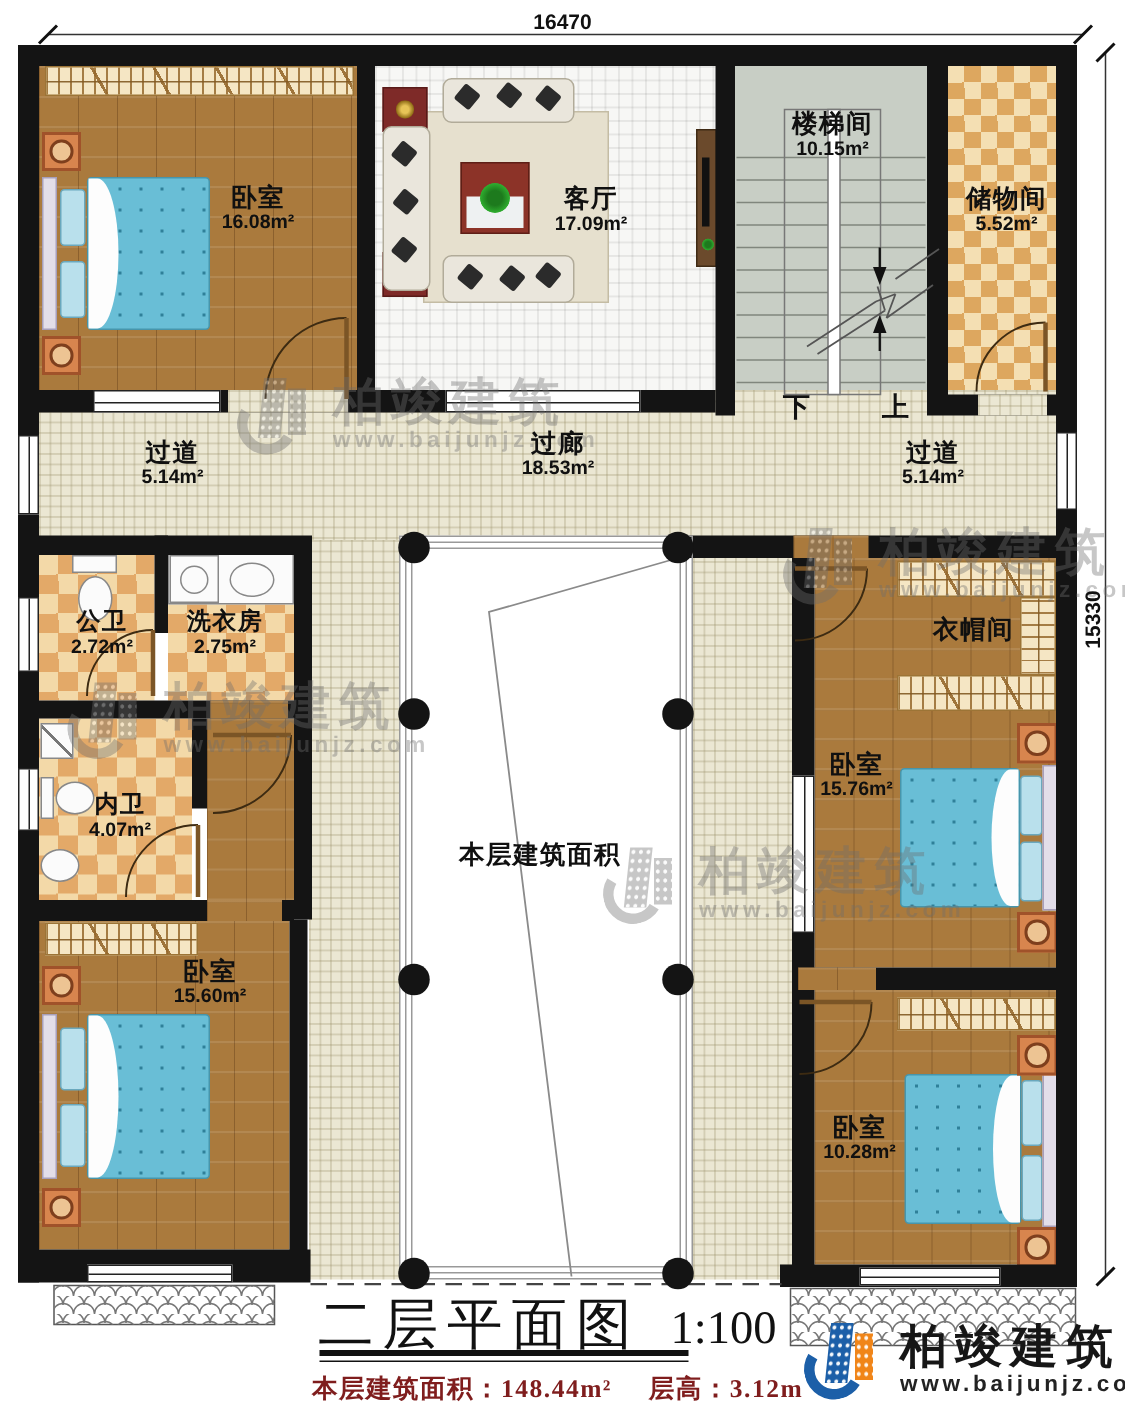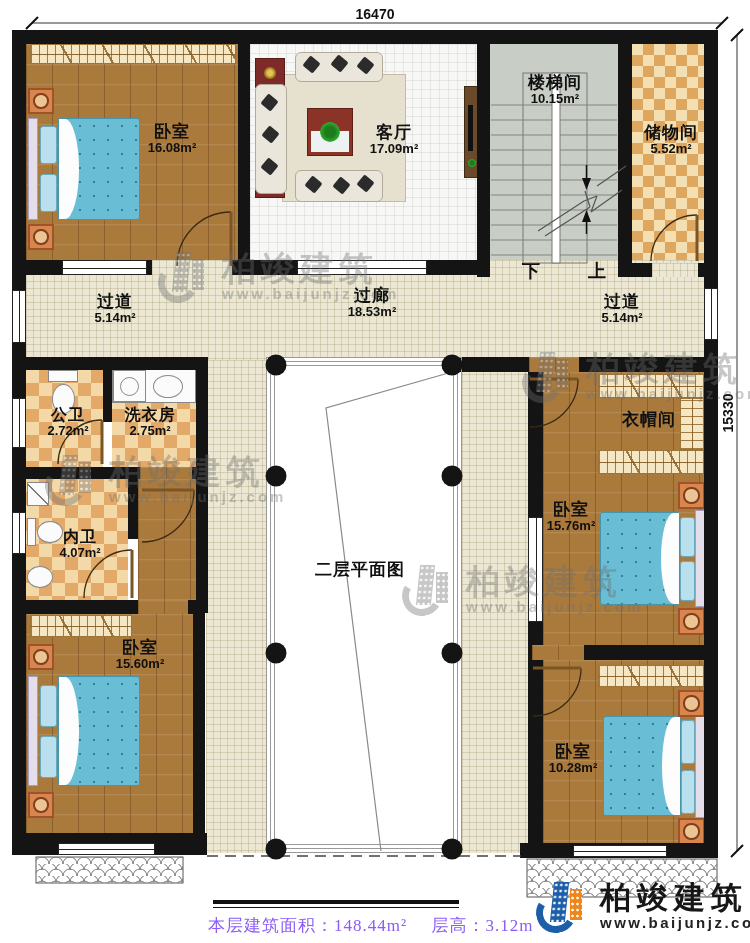--- a/index.html
+++ b/index.html
@@ -74,21 +74,21 @@
       background-image:radial-gradient(rgba(255,255,255,.95) 1px,transparent 1.4px);background-size:5px 6px;}
   .logo{position:absolute;display:flex;align-items:center;gap:10px;z-index:7;color:#1c5fa8;}
   .logo .b1{background-color:#1c5fa8;}
   .logo .b2{background-color:#f08519;}
   .logo .lt1{font-weight:900;font-size:31px;letter-spacing:6px;color:#161616;line-height:1;}
   .logo .lt2{font-weight:bold;font-size:15px;letter-spacing:2.5px;color:#222;line-height:1.3;}
   
   .tb-title{position:absolute;font-family:"Liberation Serif",serif;color:#111;z-index:6;display:flex;align-items:baseline;gap:20px;}
   .tb-title .t{font-size:37px;letter-spacing:6px;}
   .tb-title .s{font-size:31px;}
-  .tb-sub{position:absolute;font-family:"Liberation Serif",serif;font-size:17px;font-weight:normal;color:#8b5cf6;z-index:6;letter-spacing:1px;}
+  .tb-sub{position:absolute;font-family:"Liberation Serif",serif;font-size:17px;font-weight:bold;color:#7f1d1d;z-index:6;letter-spacing:1px;}
   .hl{position:absolute;background:#111;z-index:6;}
   svg.ov{position:absolute;left:0;top:0;z-index:4;pointer-events:none;}
   .z1{z-index:1}.z2{z-index:2}.z3{z-index:3}
 </style>
 </head>
 <body>
 
 <div id="stage">
 
   <div class="a z1 f-wood" style="left:26px;top:44px;width:212px;height:216px"></div>
@@ -369,28 +369,32 @@
     <span>内卫</span><small>4.07m²</small></div>
   <div class="rl" style="left:649px;top:410px">
     <span>衣帽间</span></div>
   <div class="rl" style="left:571px;top:500px">
     <span>卧室</span><small>15.76m²</small></div>
   <div class="rl" style="left:140px;top:638px">
     <span>卧室</span><small>15.60m²</small></div>
   <div class="rl" style="left:573px;top:742px">
     <span>卧室</span><small>10.28m²</small></div>
   <div class="rl" style="left:360px;top:560px">
-    <span>二层平面图</span></div>
+    <span>本层建筑面积</span></div>
 
   <div class="updown" style="left:531px;top:259px">下</div>
   <div class="updown" style="left:597px;top:259px">上</div>
 
   <div class="dim" style="left:345px;top:6px;width:60px">16470</div>
   <div class="dim" style="left:698px;top:405px;width:60px;transform:rotate(-90deg)">15330</div>
 
+  <div class="tb-title" style="left:212px;top:858px">
+    <span class="t">二层平面图</span>
+    <span class="s">1:100</span>
+  </div>
   <div class="hl" style="left:213px;top:900px;width:246px;height:4px"></div>
   <div class="hl" style="left:213px;top:907px;width:246px;height:1px"></div>
   <div class="tb-sub" style="left:208px;top:914px">
     <span>本层建筑面积：</span><span>148.44m²</span>
     <span style="display:inline-block;width:14px"></span>
     <span>层高：</span><span>3.12m</span>
   </div>
 
   <div class="logo" style="left:536px;top:880px">
     <div class="bglyph">

